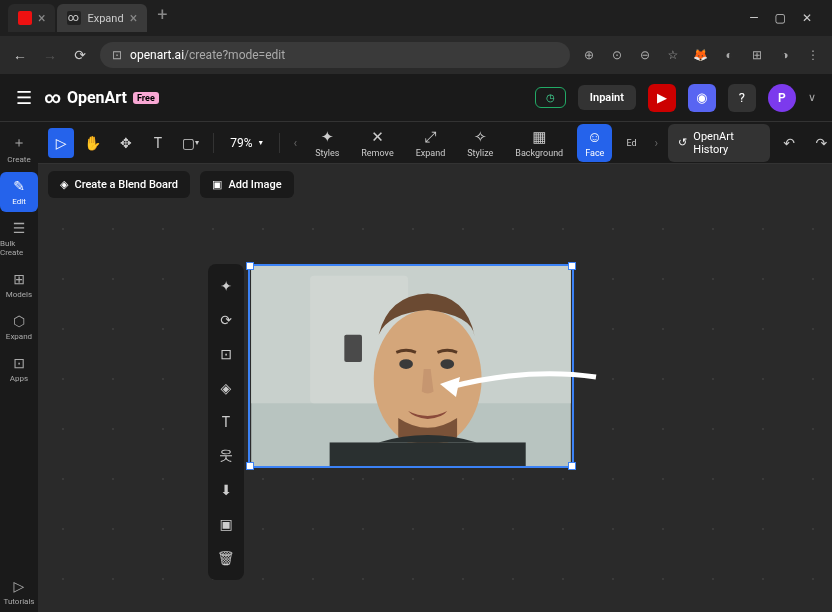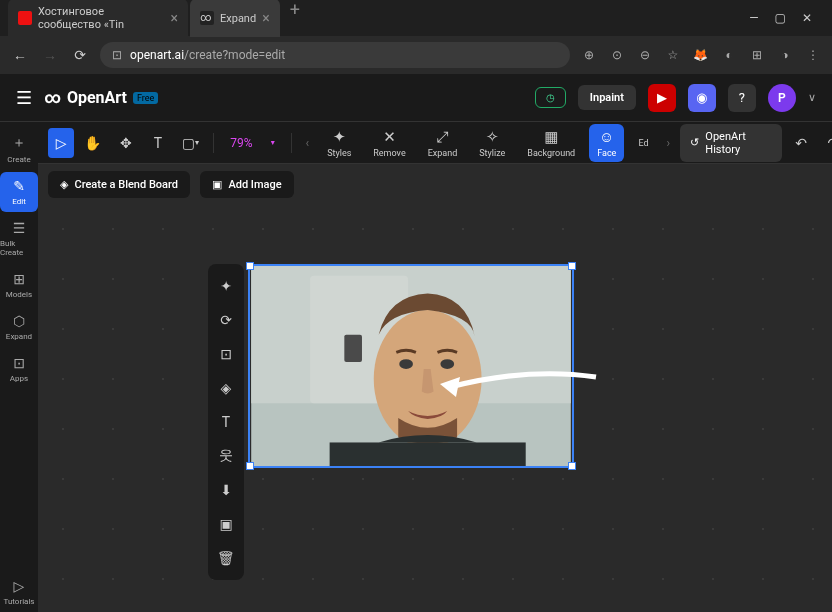--- a/index.html
+++ b/index.html
@@ -14,41 +14,41 @@
 .wincontrols{display:flex;gap:16px;color:#ccc;font-size:12px;padding:0 12px}
 .addressbar{height:38px;background:#2a2a2a;display:flex;align-items:center;padding:0 10px;gap:10px}
 .navbtn{color:#ccc;font-size:14px;width:20px;text-align:center}
 .url{flex:1;background:#3a3a3a;border-radius:16px;padding:6px 12px;display:flex;align-items:center;gap:8px;color:#aaa;font-size:12px}
 .url .domain{color:#fff}
 .ext-icons{display:flex;gap:10px;align-items:center;color:#aaa}
 .ext-icons span{width:18px;text-align:center}
 .header{height:48px;background:#1a1a1a;display:flex;align-items:center;padding:0 16px;gap:12px;border-bottom:1px solid #333}
 .menu-icon{color:#fff;font-size:18px}
 .logo{display:flex;align-items:center;gap:6px;font-weight:700;font-size:16px}
-.logo-badge{background:#0369a1;color:#000;font-size:9px;padding:1px 4px;border-radius:3px;font-weight:400}
+.logo-badge{background:#f9a8d4;color:#000;font-size:9px;padding:1px 4px;border-radius:3px;font-weight:700}
 .trial{border:1px solid #2a6;border-radius:6px;padding:4px 10px;font-size:10px;color:#4d9;display:flex;align-items:center;gap:6px;margin-left:auto}
 .trial .clock{color:#4d9}
 .info-dot{width:12px;height:12px;border:1px solid #4d9;border-radius:50%;display:inline-flex;align-items:center;justify-content:center;font-size:8px}
 .upgrade{background:#333;padding:6px 12px;border-radius:6px;font-size:11px;font-weight:600}
 .hdr-icon{width:28px;height:28px;background:#333;border-radius:6px;display:flex;align-items:center;justify-content:center;font-size:13px}
 .hdr-icon.yt{background:#cc0000}
 .hdr-icon.dc{background:#5865f2}
 .avatar{width:28px;height:28px;background:#7c3aed;border-radius:50%;display:flex;align-items:center;justify-content:center;font-weight:600}
 .chev{color:#aaa;font-size:11px}
 .main{display:flex;height:490px}
 .leftbar{width:44px;background:#1a1a1a;display:flex;flex-direction:column;align-items:center;padding-top:6px;gap:2px}
 .leftitem{width:38px;display:flex;flex-direction:column;align-items:center;padding:6px 0;color:#aaa;font-size:8px;gap:3px;border-radius:6px}
 .leftitem.active{background:#2563eb;color:#fff}
 .leftitem .ico{font-size:14px}
 .leftbar .spacer{flex:1}
 .workspace{flex:1;display:flex;flex-direction:column;background:#2a2a2a}
 .toolbar{height:42px;background:#1a1a1a;display:flex;align-items:center;padding:0 10px;gap:6px;border-bottom:1px solid #333}
 .tbtn{width:30px;height:30px;display:flex;align-items:center;justify-content:center;color:#ccc;border-radius:4px;font-size:14px}
 .tbtn.primary{background:#2563eb;color:#fff}
-.zoom{display:flex;align-items:center;gap:18px;color:#d946ef;font-size:12px;padding:0 6px}
+.zoom{display:flex;align-items:center;gap:6px;color:#ffffff;font-size:12px;padding:0 6px}
 .tdiv{width:1px;height:20px;background:#333;margin:0 4px}
 .ttool{display:flex;flex-direction:column;align-items:center;padding:2px 8px;color:#ccc;font-size:9px;gap:2px}
 .ttool .ico{font-size:15px}
 .ttool.active{background:#2563eb;border-radius:6px;padding:4px 8px;color:#fff}
 .tarrow{color:#666;font-size:12px;padding:0 4px}
 .history{margin-left:auto;background:#333;padding:6px 10px;border-radius:6px;font-size:11px;display:flex;align-items:center;gap:6px}
 .actionrow{height:40px;display:flex;align-items:center;padding:0 10px;gap:10px;background:#2a2a2a}
 .actbtn{background:#1a1a1a;padding:7px 12px;border-radius:6px;font-size:11px;display:flex;align-items:center;gap:6px;font-weight:500}
 .canvas{flex:1;background:#2a2a2a;position:relative;background-image:radial-gradient(circle,#3a3a3a 1px,transparent 1px);background-size:50px 50px}
 .floattools{position:absolute;left:170px;top:60px;background:#1a1a1a;border-radius:8px;padding:8px 4px;display:flex;flex-direction:column;gap:6px}
@@ -60,21 +60,20 @@
 .imgframe svg{width:100%;height:100%;display:block}
 .arrow{position:absolute;left:400px;top:165px;width:160px;height:30px}
 </style>
 </head>
 <body>
 
 <div class="titlebar">
   <div class="tabs">
     <div class="tab">
       <span class="tab-icon" style="background:#e11"></span>
-      <span>Хостинговое сообщество «Tin</span>
       <span class="tab-close">×</span>
     </div>
     <div class="tab active">
       <span class="tab-icon" style="background:#222">∞</span>
       <span>Expand</span>
       <span class="tab-close">×</span>
     </div>
     <span class="newtab">+</span>
   </div>
   <div class="wincontrols">

